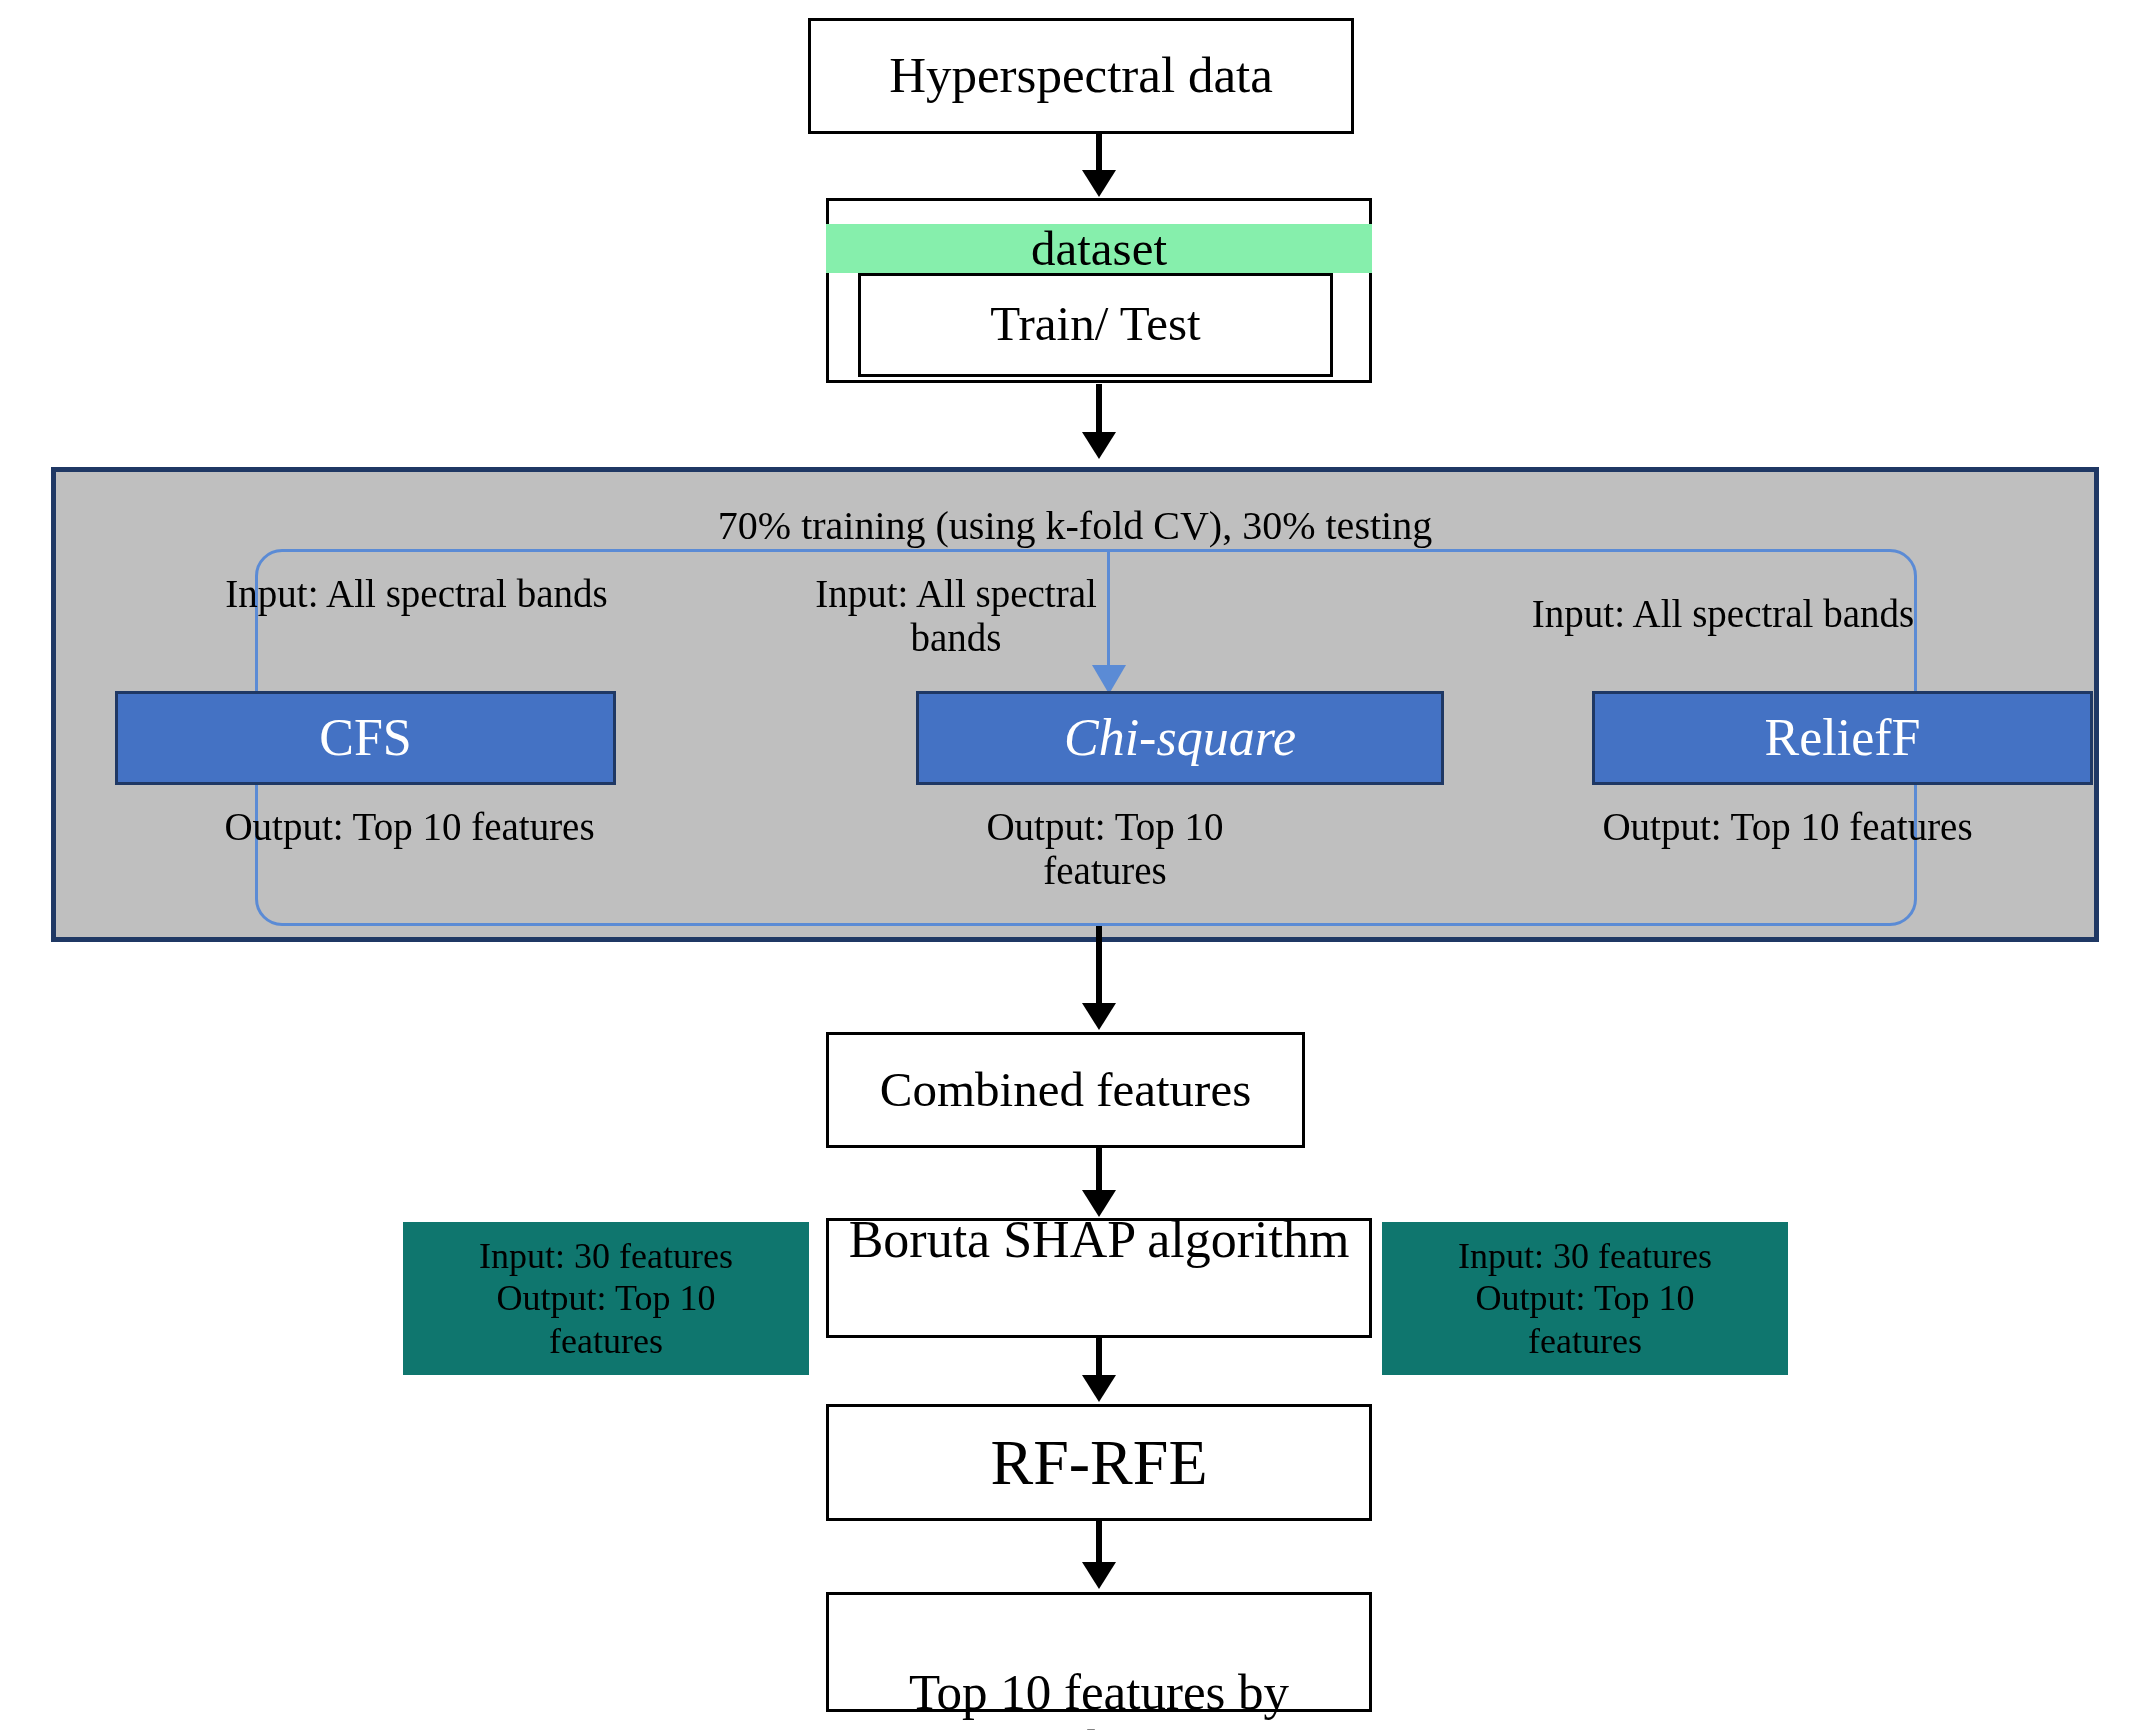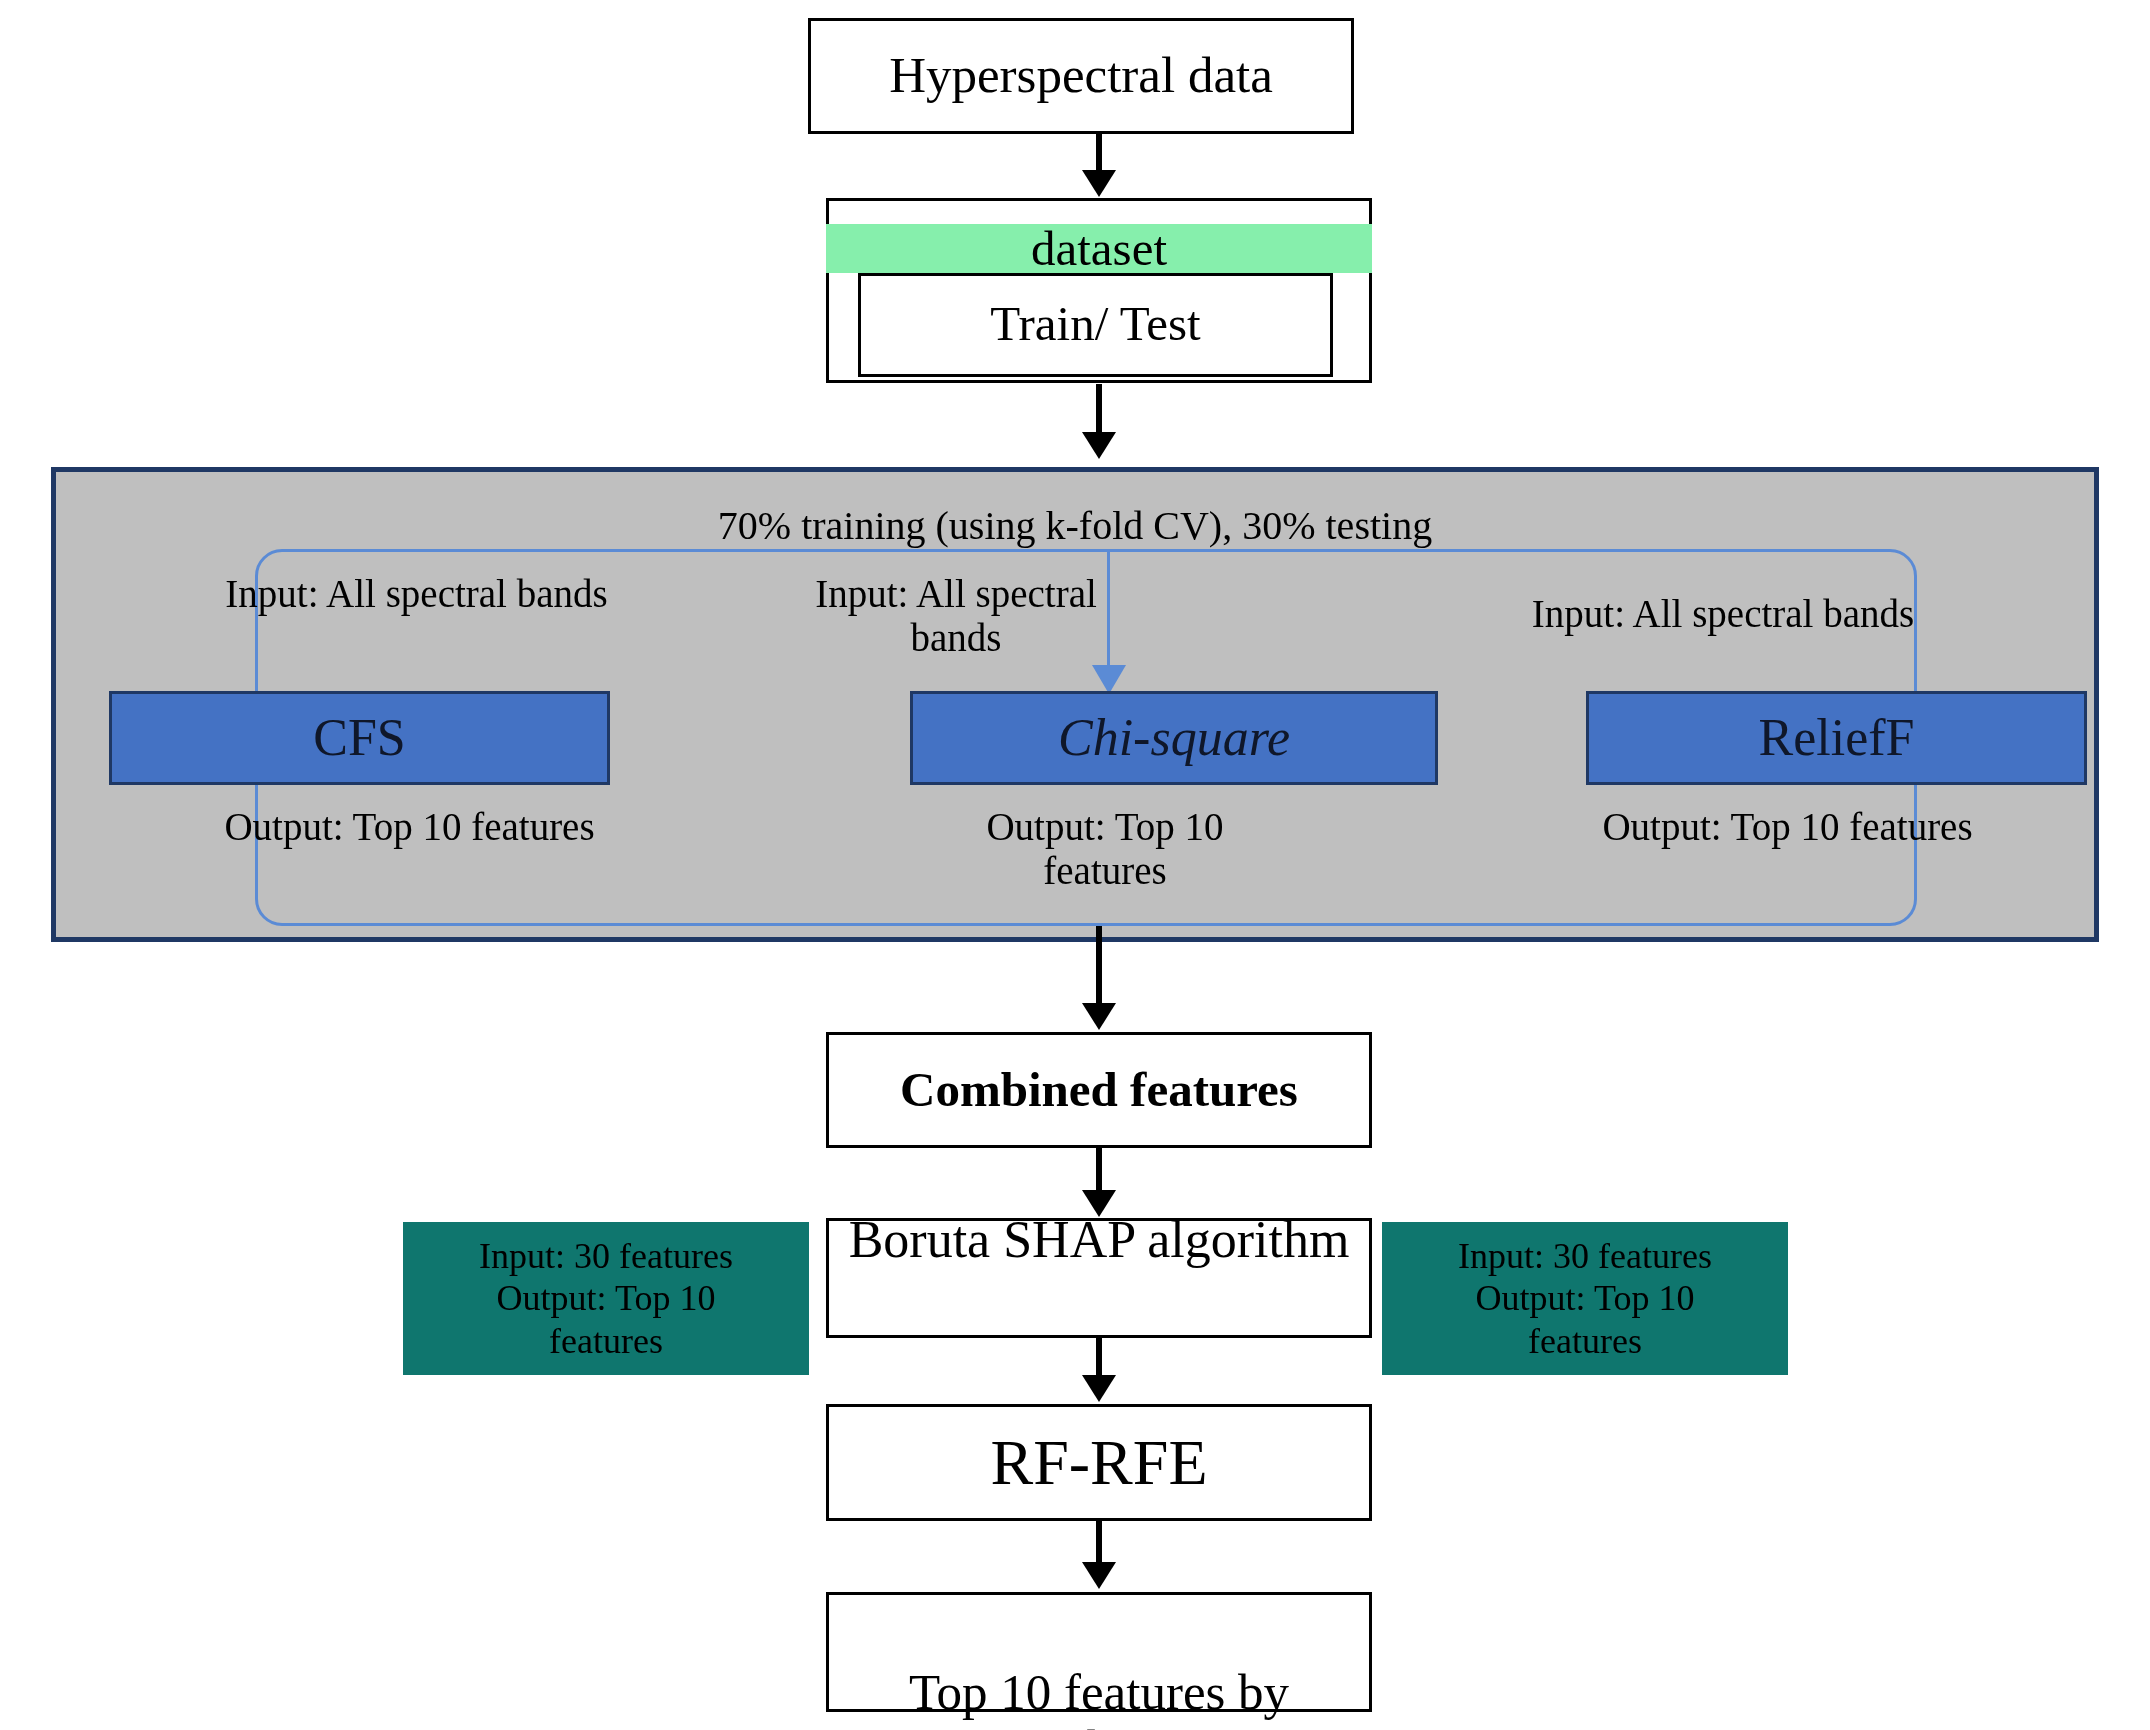--- a/index.html
+++ b/index.html
@@ -25,21 +25,22 @@
     color: #000000;
     line-height: 1.05;
   }
   .wbox {
     background: #ffffff;
     border: 3.3px solid #000000;
   }
   .bluebox {
     background: #4472C4;
     border: 3.9px solid #1F3864;
-    color: #0f172a;
+    color: #ffffff;
+    margin-left: 6px;
   }
   
   #hyperspectral-box {
     left: 808px; top: 17.6px; width: 546px; height: 116px;
     font-size: 51px;
   }
   #dataset-box {
     left: 826px; top: 198px; width: 546px; height: 185px;
   }
   #dataset-inner-box {
@@ -132,23 +133,22 @@
   }
   #cfs-input    { left: 215px;  top: 572px;  width: 403px; }
   #chi-input    { left: 774px; top: 572px;  width: 364px; }
   #relief-input { left: 1515px; top: 592px;  width: 416px; }
   #cfs-output    { left: 208px;  top: 805px; width: 403px; }
   #chi-output    { left: 923px; top: 805px; width: 364px; }
   #relief-output { left: 1586px; top: 805px; width: 403px; }
 
   
   #combined-box {
-    left: 826px; top: 1032px; width: 546px; height: 116px;
+    left: 826px; top: 1032px; width: 479px; height: 116px;
     font-size: 49px;
-    font-weight: bold;
   }
   #boruta-box {
     left: 826px; top: 1218px; width: 546px; height: 120px;
     font-size: 52px;
     overflow: visible;
   }
   #boruta-text {
     position: absolute;
     left: 826px; top: 1211px; width: 546px;
     text-align: center;

